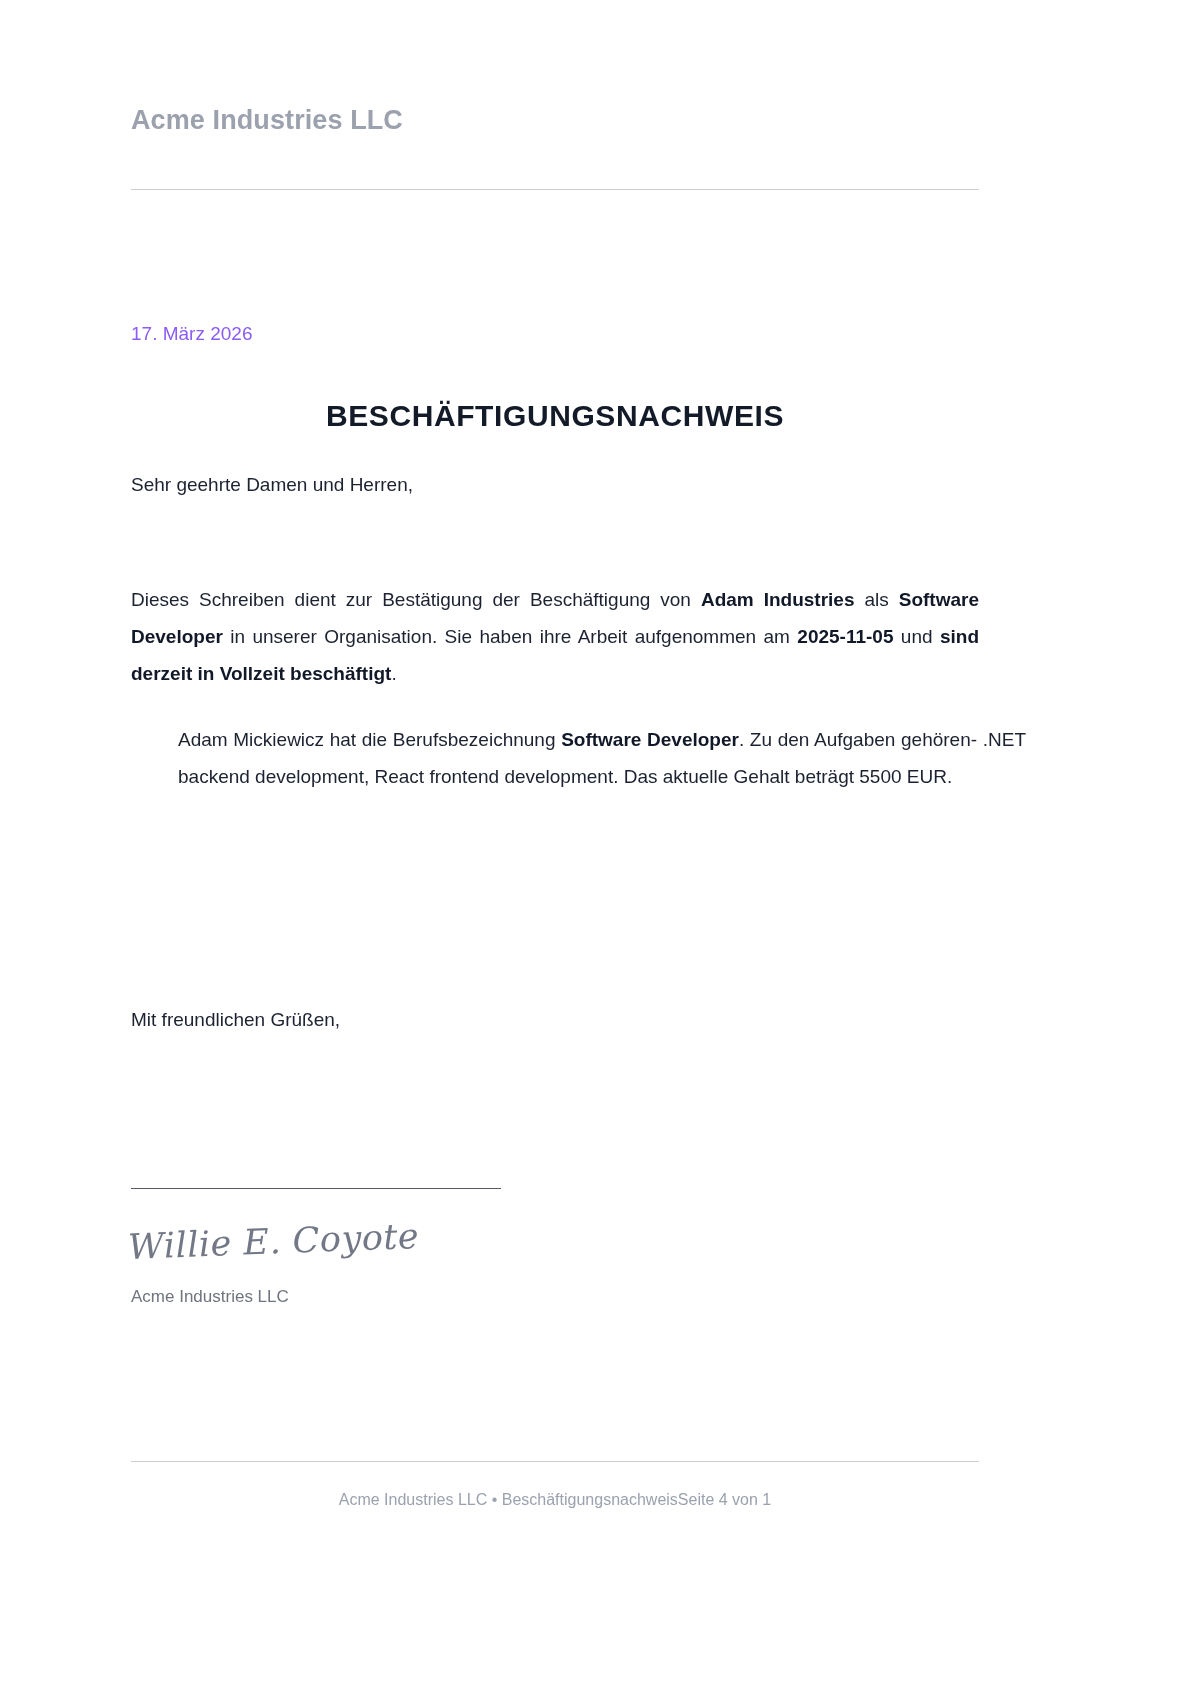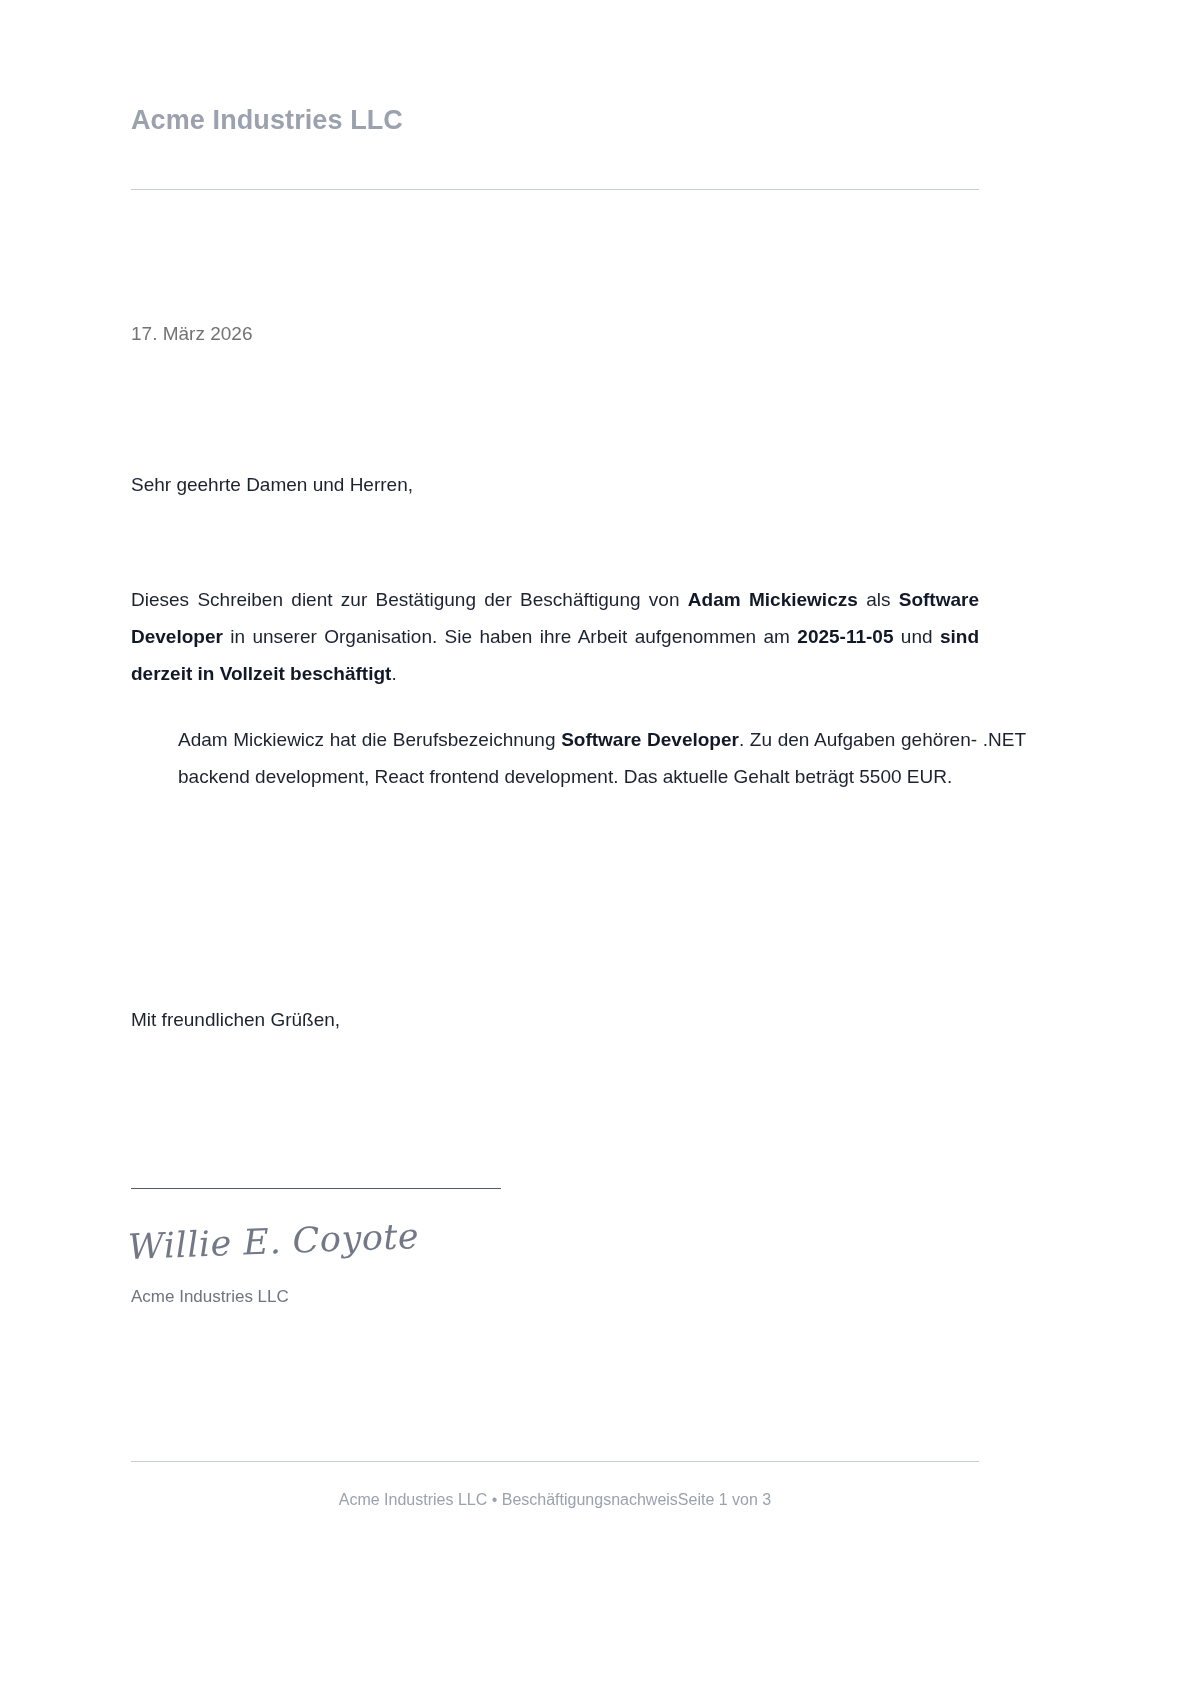--- a/index.html
+++ b/index.html
@@ -49,21 +49,21 @@
     height: 1px;
     background: #c9cdd4;
   }
 
   
   .letter-date {
     position: absolute;
     left: 131px;
     top: 320px;
     font-size: 19px;
-    color: #737373;
+    color: #8b5cf6;
     line-height: 1.5;
     text-align: right;
   }
 
   .doc-title {
     position: absolute;
     left: 131px;
     top: 399px;
     width: 848px;
     text-align: center;
@@ -181,37 +181,38 @@
 
 <div class="page">
 
   <div class="letterhead">
     <h1 class="company-name">Acme Industries LLC</h1>
   </div>
   <div class="header-rule"></div>
 
   <div class="letter-date">17. März 2026</div>
 
+  <h2 class="doc-title">BESCHÄFTIGUNGSNACHWEIS</h2>
 
   <div class="salutation">Sehr geehrte Damen und Herren,</div>
 
   <p class="body-block p1">
-    <span>Dieses Schreiben dient zur Bestätigung der Beschäftigung von </span><b>Adam Mickiewiczs</b><span> als </span><b>Software Developer</b><span> in unserer Organisation. Sie haben ihre Arbeit aufgenommen am </span><b>2025-11-05</b><span> und </span><b>sind derzeit in Vollzeit beschäftigt</b><span>.</span>
+    <span>Dieses Schreiben dient zur Bestätigung der Beschäftigung von </span><b>Adam Industries</b><span> als </span><b>Software Developer</b><span> in unserer Organisation. Sie haben ihre Arbeit aufgenommen am </span><b>2025-11-05</b><span> und </span><b>sind derzeit in Vollzeit beschäftigt</b><span>.</span>
   </p>
 
   <p class="body-block p2">
     <span>Adam Mickiewicz hat die Berufsbezeichnung </span><b>Software Developer</b><span>. Zu den Aufgaben gehören- .NET backend development, React frontend development. Das aktuelle Gehalt beträgt 5500 EUR.</span>
   </p>
 
 
   <div class="closing">Mit freundlichen Grüßen,</div>
 
   <div class="signature-line"></div>
   <div class="signature-mark">Willie E. Coyote</div>
   <div class="signer-org">Acme Industries LLC</div>
 
   <div class="footer-rule"></div>
   <div class="footer">
     <span class="footer-left">Acme Industries LLC • Beschäftigungsnachweis</span>
-    <span class="footer-right">Seite 1 von 3</span>
+    <span class="footer-right">Seite 4 von 1</span>
   </div>
 
 </div>
 
 </body></html>

